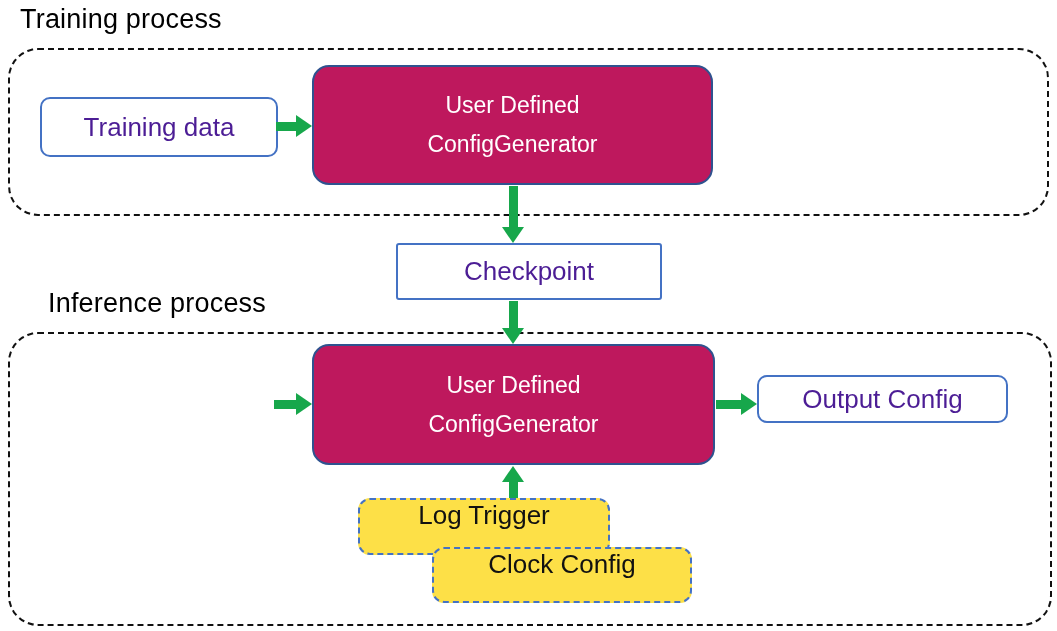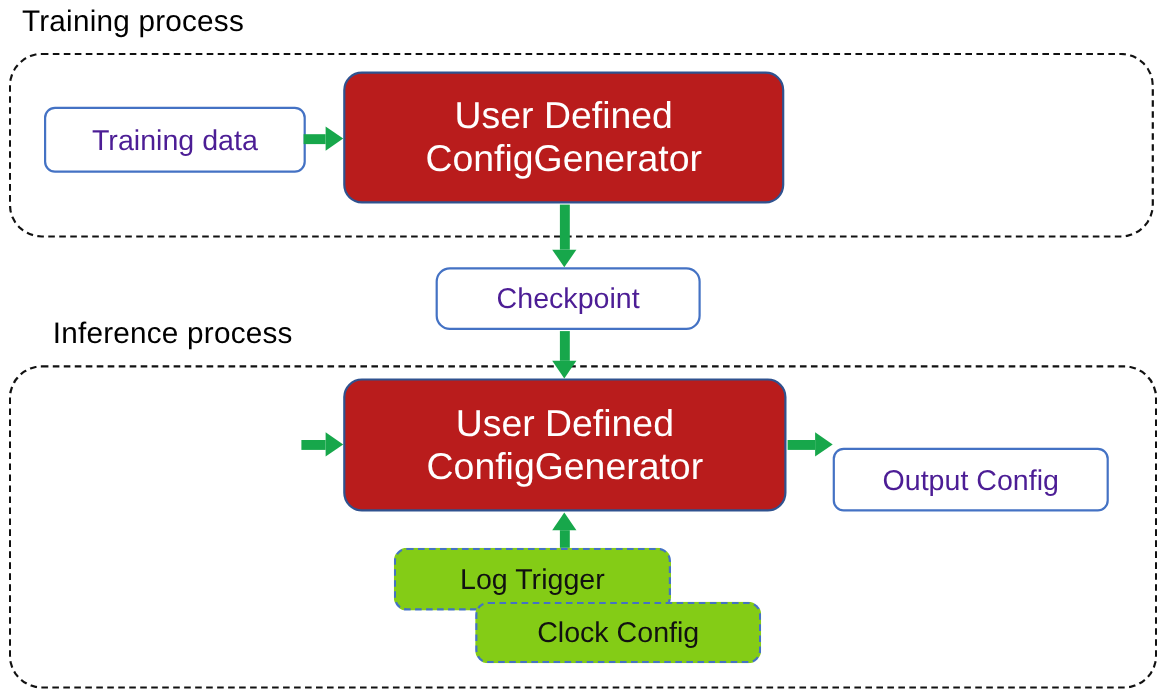--- a/index.html
+++ b/index.html
@@ -39,41 +39,41 @@
     display: flex;
     align-items: center;
     justify-content: center;
     font-size: 26px;
     color: #4c1d95;
     box-sizing: border-box;
   }
 
   .blue-node {
     position: absolute;
-    background: #b91c1c;
+    background: #be185d;
     border: 2px solid #2F528F;
     border-radius: 17px;
     display: flex;
     flex-direction: column;
     align-items: center;
     justify-content: center;
     color: #ffffff;
-    font-size: 34px;
+    font-size: 23px;
     line-height: 39px;
     box-sizing: border-box;
     z-index: 2;
   }
 
   .trigger-node {
     position: absolute;
-    background: #84cc16;
+    background: #fde047;
     border: 2px dashed #4472C4;
     border-radius: 12px;
     display: flex;
-    align-items: center;
+    align-items: flex-start;
     justify-content: center;
     font-size: 26px;
     color: #111111;
     box-sizing: border-box;
   }
 
   
   .arrow-right { position: absolute; display: flex; align-items: center; z-index: 3; }
   .arrow-right .shaft { height: 9px; background: #17A74B; flex: 1 1 auto; }
   .arrow-right .head  {
@@ -122,40 +122,40 @@
   <div class="arrow-right" style="left:276px; top:115px; width:36px; height:22px;">
     <div class="shaft"></div>
     <div class="head"></div>
   </div>
 
   <div class="arrow-down" style="left:502px; top:186px; width:22px; height:57px;">
     <div class="shaft"></div>
     <div class="head"></div>
   </div>
 
-  <div class="white-node" style="left:396px; top:243px; width:241px; height:57px; border-radius:13px;">
+  <div class="white-node" style="left:396px; top:243px; width:266px; height:57px; border-radius:3px;">
     <span>Checkpoint</span>
   </div>
 
   <div class="arrow-down" style="left:502px; top:301px; width:22px; height:43px;">
     <div class="shaft"></div>
     <div class="head"></div>
   </div>
 
   <div class="section-title" style="left:18px; top:288px;margin-left:30px;">Inference process</div>
 
   <div class="dashed-container" style="left:8px; top:332px; width:1040px; height:290px;"></div>
 
 
   <div class="blue-node" style="left:312px; top:344px; width:403px; height:121px;">
     <span>User Defined</span>
     <span>ConfigGenerator</span>
   </div>
 
-  <div class="white-node" style="left:757px; top:375px; width:251px; height:58px;margin-top:32px;">
+  <div class="white-node" style="left:757px; top:375px; width:251px; height:48px;">
     <span>Output Config</span>
   </div>
 
   <div class="arrow-right" style="left:274px; top:393px; width:38px; height:22px;">
     <div class="shaft"></div>
     <div class="head"></div>
   </div>
 
   <div class="arrow-right" style="left:716px; top:393px; width:41px; height:22px;">
     <div class="shaft"></div>

